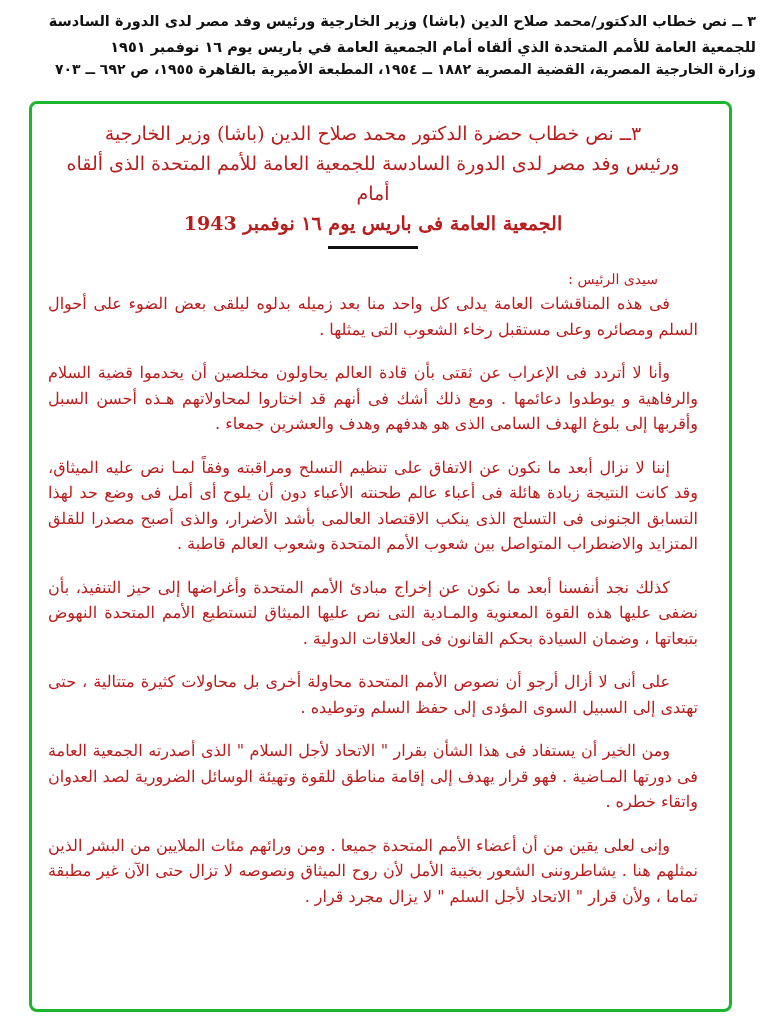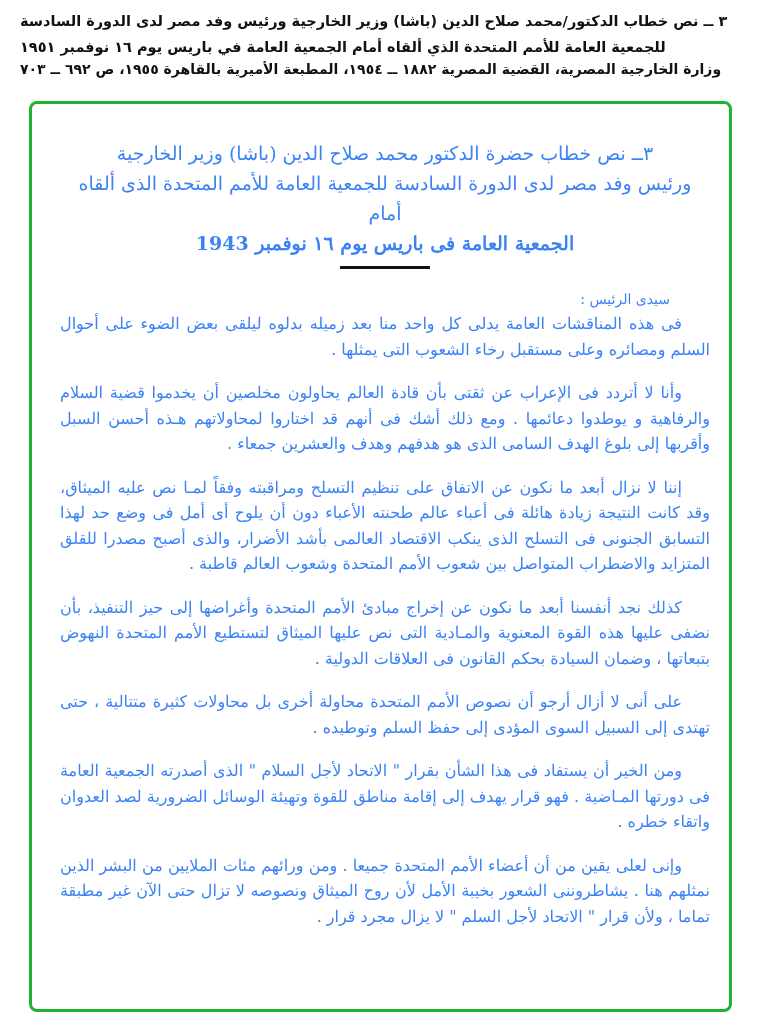--- a/index.html
+++ b/index.html
@@ -11,24 +11,24 @@
       width: 760px;
       height: 1028px;
       position: relative;
       overflow: hidden;
       font-family: "DejaVu Sans", sans-serif;
       color: #111;
     }
     .header {
       position: absolute;
       left: 20px;
-      right: 27px;
+      right: 4px;
       top: 8px;
       direction: rtl;
-      text-align: left;
+      text-align: right;
     }
     .header-line {
       font-family: "DejaVu Sans", sans-serif;
       font-weight: bold;
       font-size: 14.5px;
       line-height: 26px;
       white-space: nowrap;
     }
     .header-source {
       font-family: "DejaVu Sans", sans-serif;
@@ -41,27 +41,26 @@
       position: absolute;
       left: 29px;
       top: 101px;
       width: 697px;
       height: 905px;
       border: 3px solid #1db52e;
       border-radius: 8px;
     }
     .scan {
       position: absolute;
-      left: 60px;
+      left: 48px;
       top: 118px;
       width: 650px;
       direction: rtl;
       font-family: "DejaVu Serif", serif;
-      color: #3b82f6;
-      margin-top: 20px;
+      color: #b91c1c;
     }
     .doc-title {
       text-align: center;
       font-size: 17px;
       line-height: 30px;
       margin: 0;
     }
     .doc-title .t1 {
       font-size: 19px;
       display: block;

